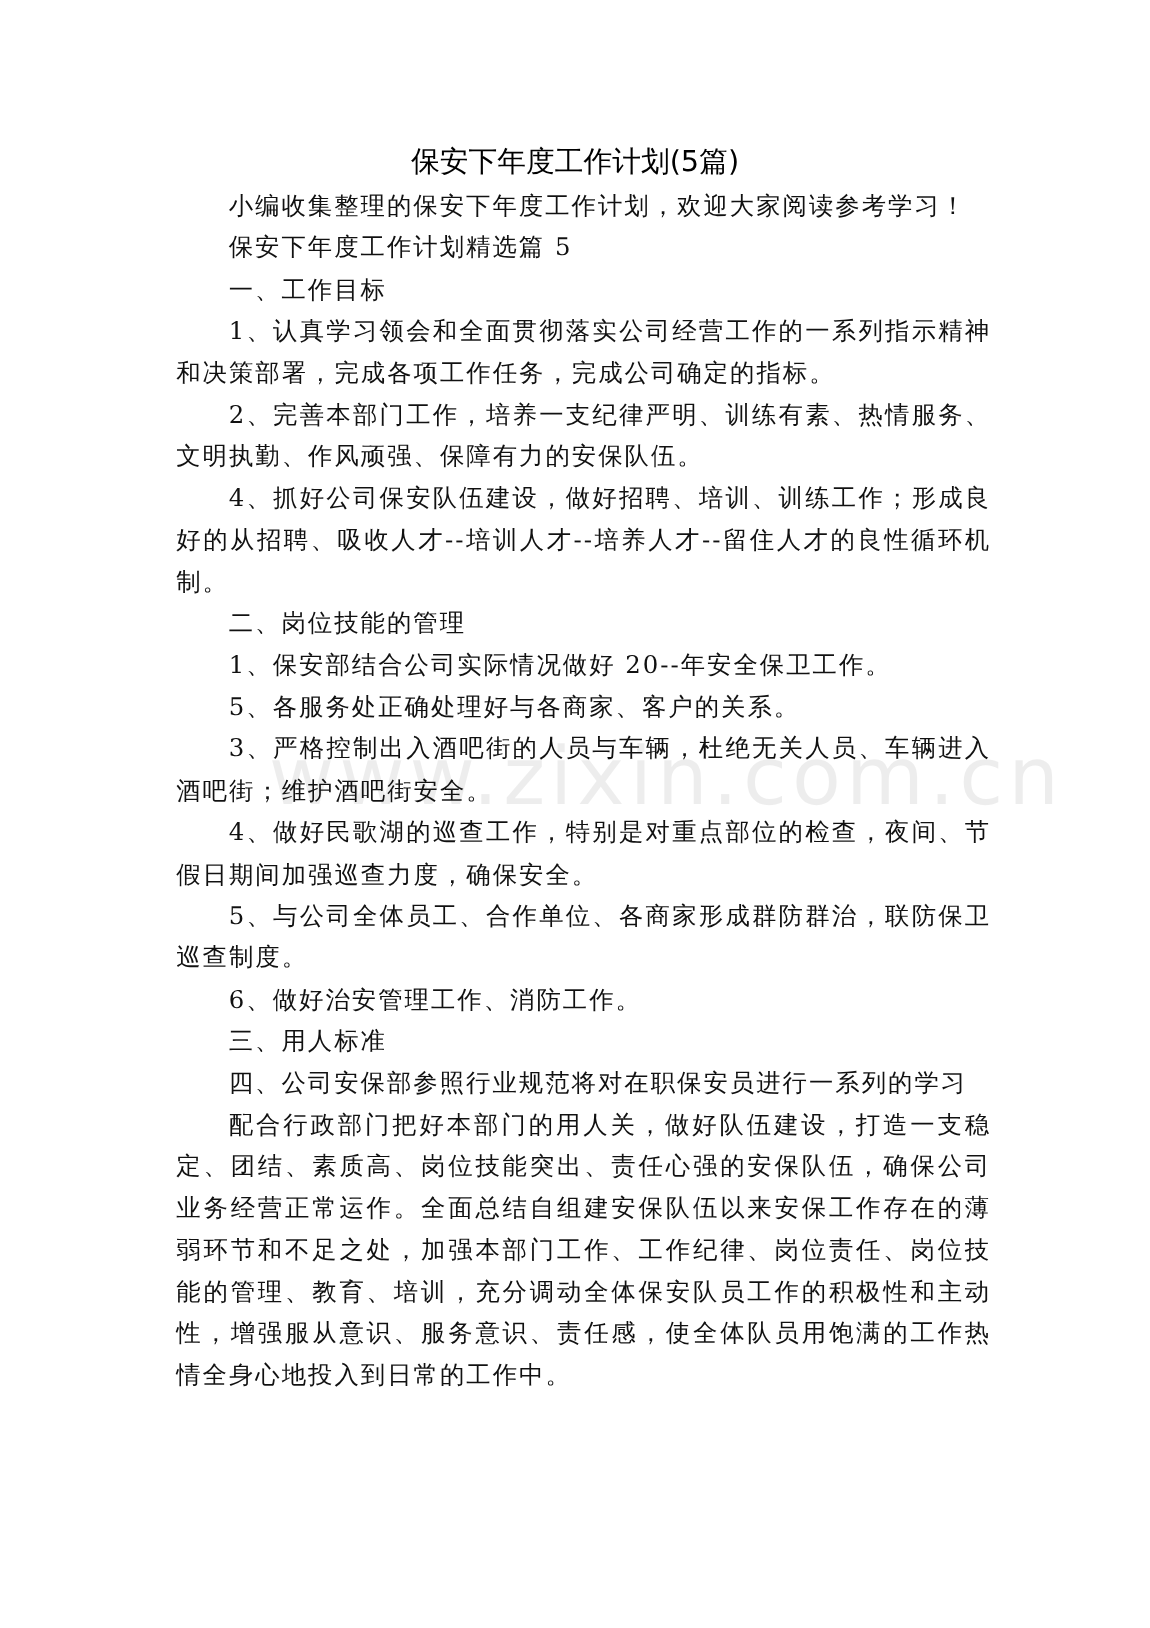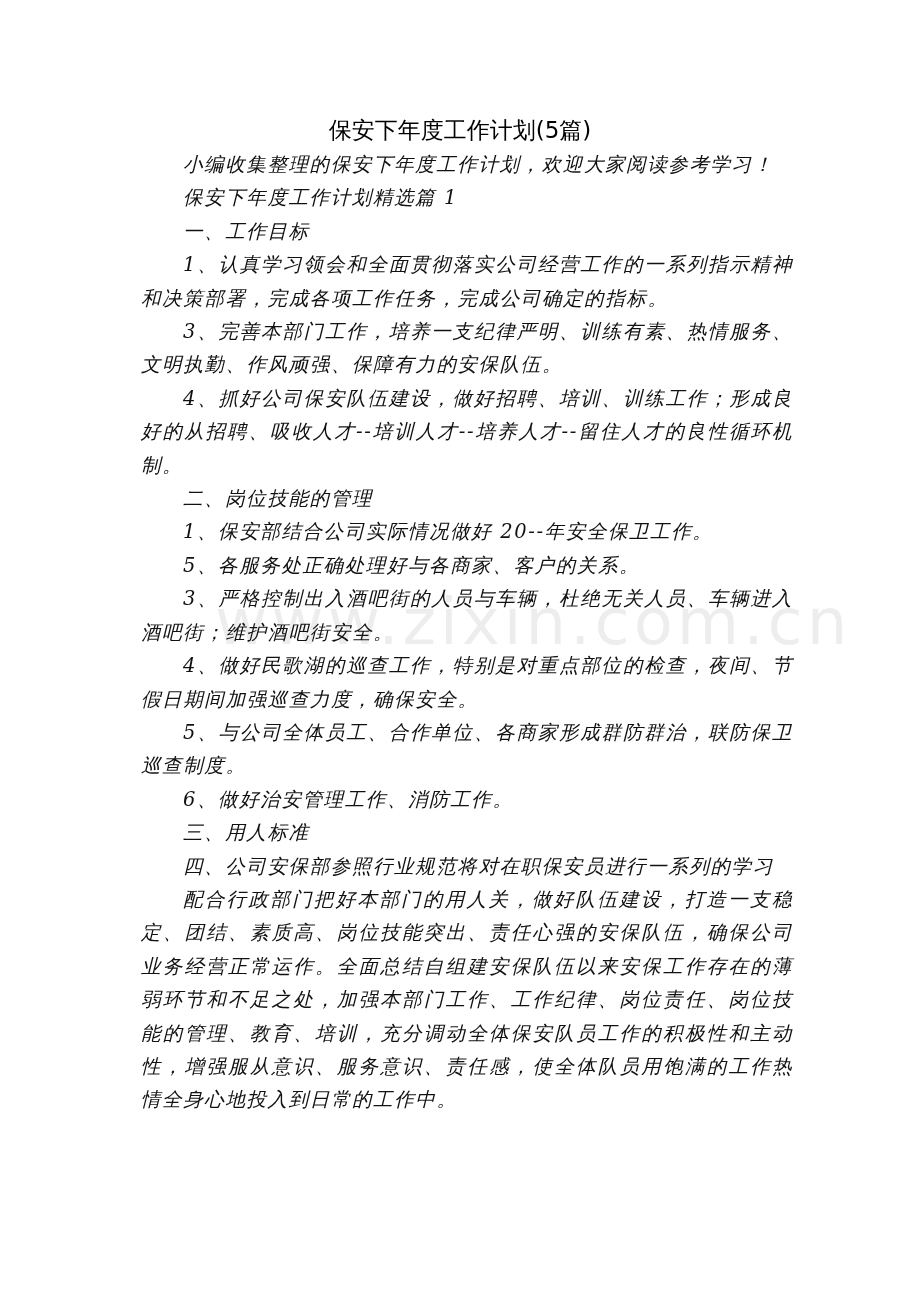--- a/index.html
+++ b/index.html
@@ -42,21 +42,20 @@
       width: 652px;
       font-size: 19.5px;
       line-height: 33.4px;
       letter-spacing: 1.6px;
       text-align: justify;
     }
     .para {
       margin: 0;
       padding: 0;
       text-indent: 42px;
-      font-style: italic;
     }
     .watermark {
       position: absolute;
       left: 215px;
       top: 590px;
       font-family: "DejaVu Sans", "Liberation Sans", sans-serif;
       font-size: 64px;
       line-height: 64px;
       color: rgba(0,0,0,0.07);
       letter-spacing: 4px;
@@ -67,24 +66,24 @@
 </head>
 <body>
 
 <div class="page">
   <div class="watermark">www.zixin.com.cn</div>
 
   <div class="title">保安下年度工作计划(5篇)</div>
 
   <div class="body">
     <p class="para">小编收集整理的保安下年度工作计划，欢迎大家阅读参考学习！</p>
-    <p class="para">保安下年度工作计划精选篇 1</p>
+    <p class="para">保安下年度工作计划精选篇 5</p>
     <p class="para">一、工作目标</p>
     <p class="para">1、认真学习领会和全面贯彻落实公司经营工作的一系列指示精神和决策部署，完成各项工作任务，完成公司确定的指标。</p>
-    <p class="para">3、完善本部门工作，培养一支纪律严明、训练有素、热情服务、文明执勤、作风顽强、保障有力的安保队伍。</p>
+    <p class="para">2、完善本部门工作，培养一支纪律严明、训练有素、热情服务、文明执勤、作风顽强、保障有力的安保队伍。</p>
     <p class="para">4、抓好公司保安队伍建设，做好招聘、培训、训练工作；形成良好的从招聘、吸收人才--培训人才--培养人才--留住人才的良性循环机制。</p>
     <p class="para">二、岗位技能的管理</p>
     <p class="para">1、保安部结合公司实际情况做好 20--年安全保卫工作。</p>
     <p class="para">5、各服务处正确处理好与各商家、客户的关系。</p>
     <p class="para">3、严格控制出入酒吧街的人员与车辆，杜绝无关人员、车辆进入酒吧街；维护酒吧街安全。</p>
     <p class="para">4、做好民歌湖的巡查工作，特别是对重点部位的检查，夜间、节假日期间加强巡查力度，确保安全。</p>
     <p class="para">5、与公司全体员工、合作单位、各商家形成群防群治，联防保卫巡查制度。</p>
     <p class="para">6、做好治安管理工作、消防工作。</p>
     <p class="para">三、用人标准</p>
     <p class="para">四、公司安保部参照行业规范将对在职保安员进行一系列的学习</p>

